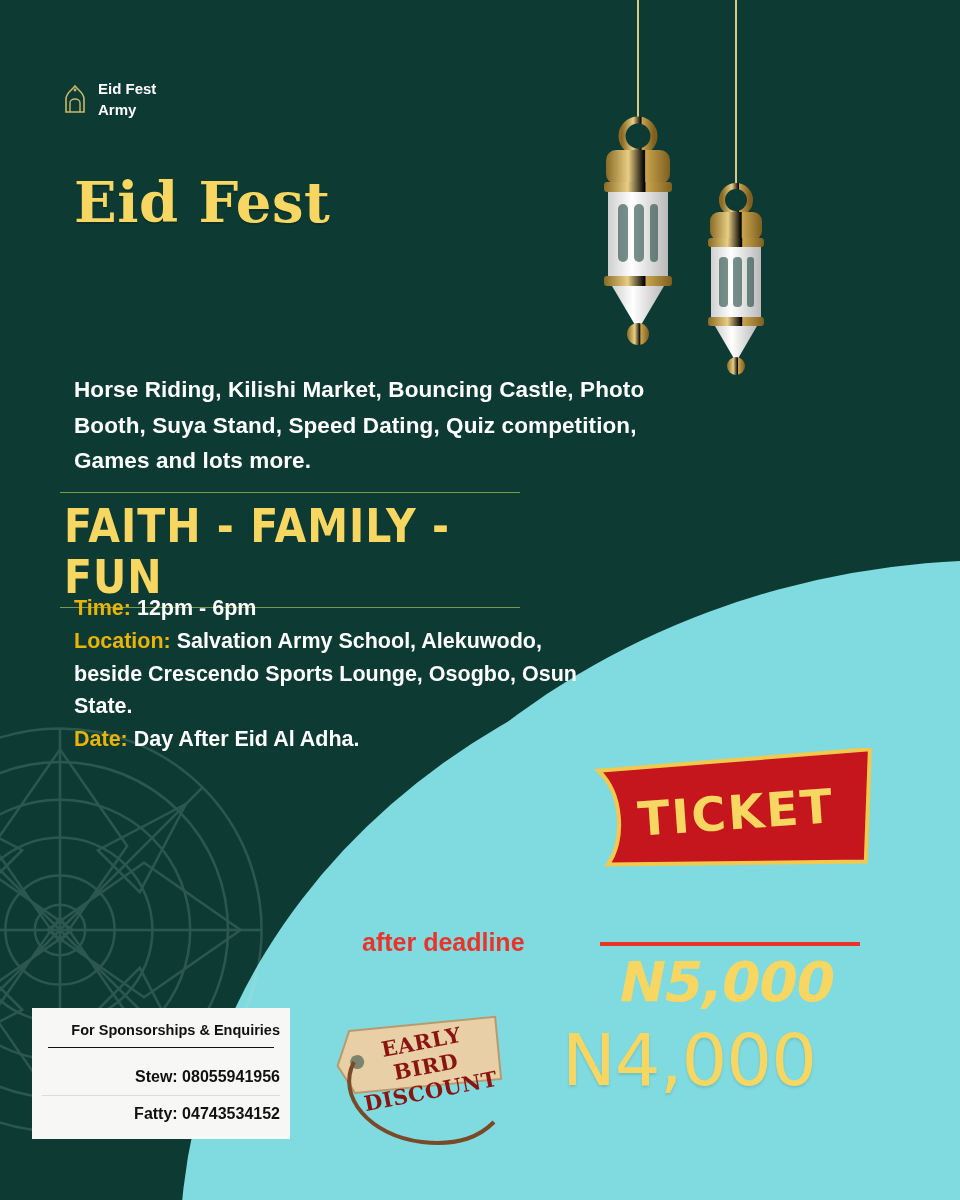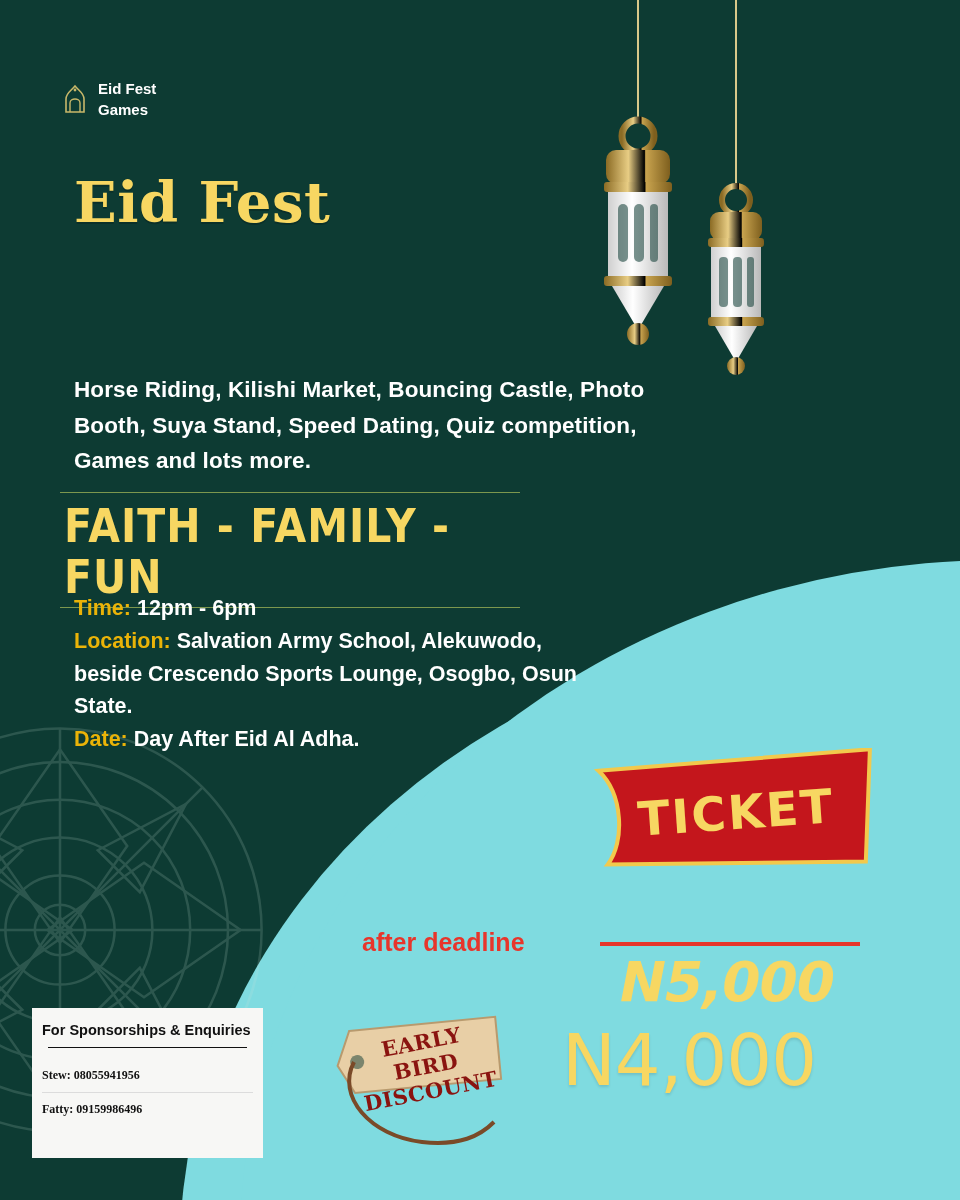--- a/index.html
+++ b/index.html
@@ -192,32 +192,32 @@
     font-weight: bold;
     font-size: 21px;
     line-height: 1.18;
     text-align: center;
     letter-spacing: .5px;
   }
 
   
   .contact {
     position: absolute; left: 32px; top: 1008px;
-    width: 231px;
+    width: 258px;
     background: #f7f7f5;
-    padding: 14px 10px 32px 10px;
-    text-align: left;
+    padding: 14px 10px 7px 10px;
+    text-align: right;
     z-index: 6;
   }
   .contact h4 {
     font-size: 14.5px; color: #111; font-weight: bold; margin-bottom: 9px;
   }
   .contact hr { border: 0; border-top: 1px solid #111; margin: 0 6px 11px 6px; }
   .contact .ln {
-    font-size: 12px; color: #111; font-weight: bold; padding: 9px 0; font-family: Liberation Serif, serif;
+    font-size: 16px; color: #111; font-weight: bold; padding: 9px 0;
   }
   .contact .ln + .ln { border-top: 1px solid #dcdcdc; }
 </style>
 </head>
 <body>
 
 <div class="poster">
 
   <div class="teal-panel-2"></div>
   <div class="teal-panel"></div>
@@ -249,21 +249,21 @@
   <div class="logo-row">
     <span class="logo-mark">
       <svg width="26" height="30" viewBox="0 0 26 30">
         <path d="M13 2 C9 7 4 9 4 15 L4 28 L22 28 L22 15 C22 9 17 7 13 2 Z" fill="none" stroke="#c9b86a" stroke-width="1.6"></path>
         <path d="M8 28 L8 19 C8 16 11 15 13 15 C15 15 18 16 18 19 L18 28" fill="none" stroke="#c9b86a" stroke-width="1.4"></path>
         <circle cx="13" cy="6" r="1.4" fill="#c9b86a"></circle>
       </svg>
     </span>
     <span class="logo-text">
       <span>Eid Fest</span><br>
-      <span>Games</span>
+      <span>Army</span>
     </span>
   </div>
 
   <div class="lanterns">
     <svg viewBox="0 0 280 420" width="280" height="420">
       <defs>
         <linearGradient id="gold" x1="0" y1="0" x2="1" y2="0">
           <stop offset="0" stop-color="#8b6b24"></stop>
           <stop offset="0.35" stop-color="#e8cd84"></stop>
           <stop offset="0.6" stop-color="#c9a košt"></stop>
@@ -358,16 +358,16 @@
     <div class="tag-text">
       <span>EARLY BIRD</span><br>
       <span>DISCOUNT</span>
     </div>
   </div>
 
   <div class="contact">
     <h4>For Sponsorships &amp; Enquiries</h4>
     <hr>
     <div class="ln">Stew: 08055941956</div>
-    <div class="ln">Fatty: 09159986496</div>
+    <div class="ln">Fatty: 04743534152</div>
   </div>
 
 </div>
 
 </body></html>

